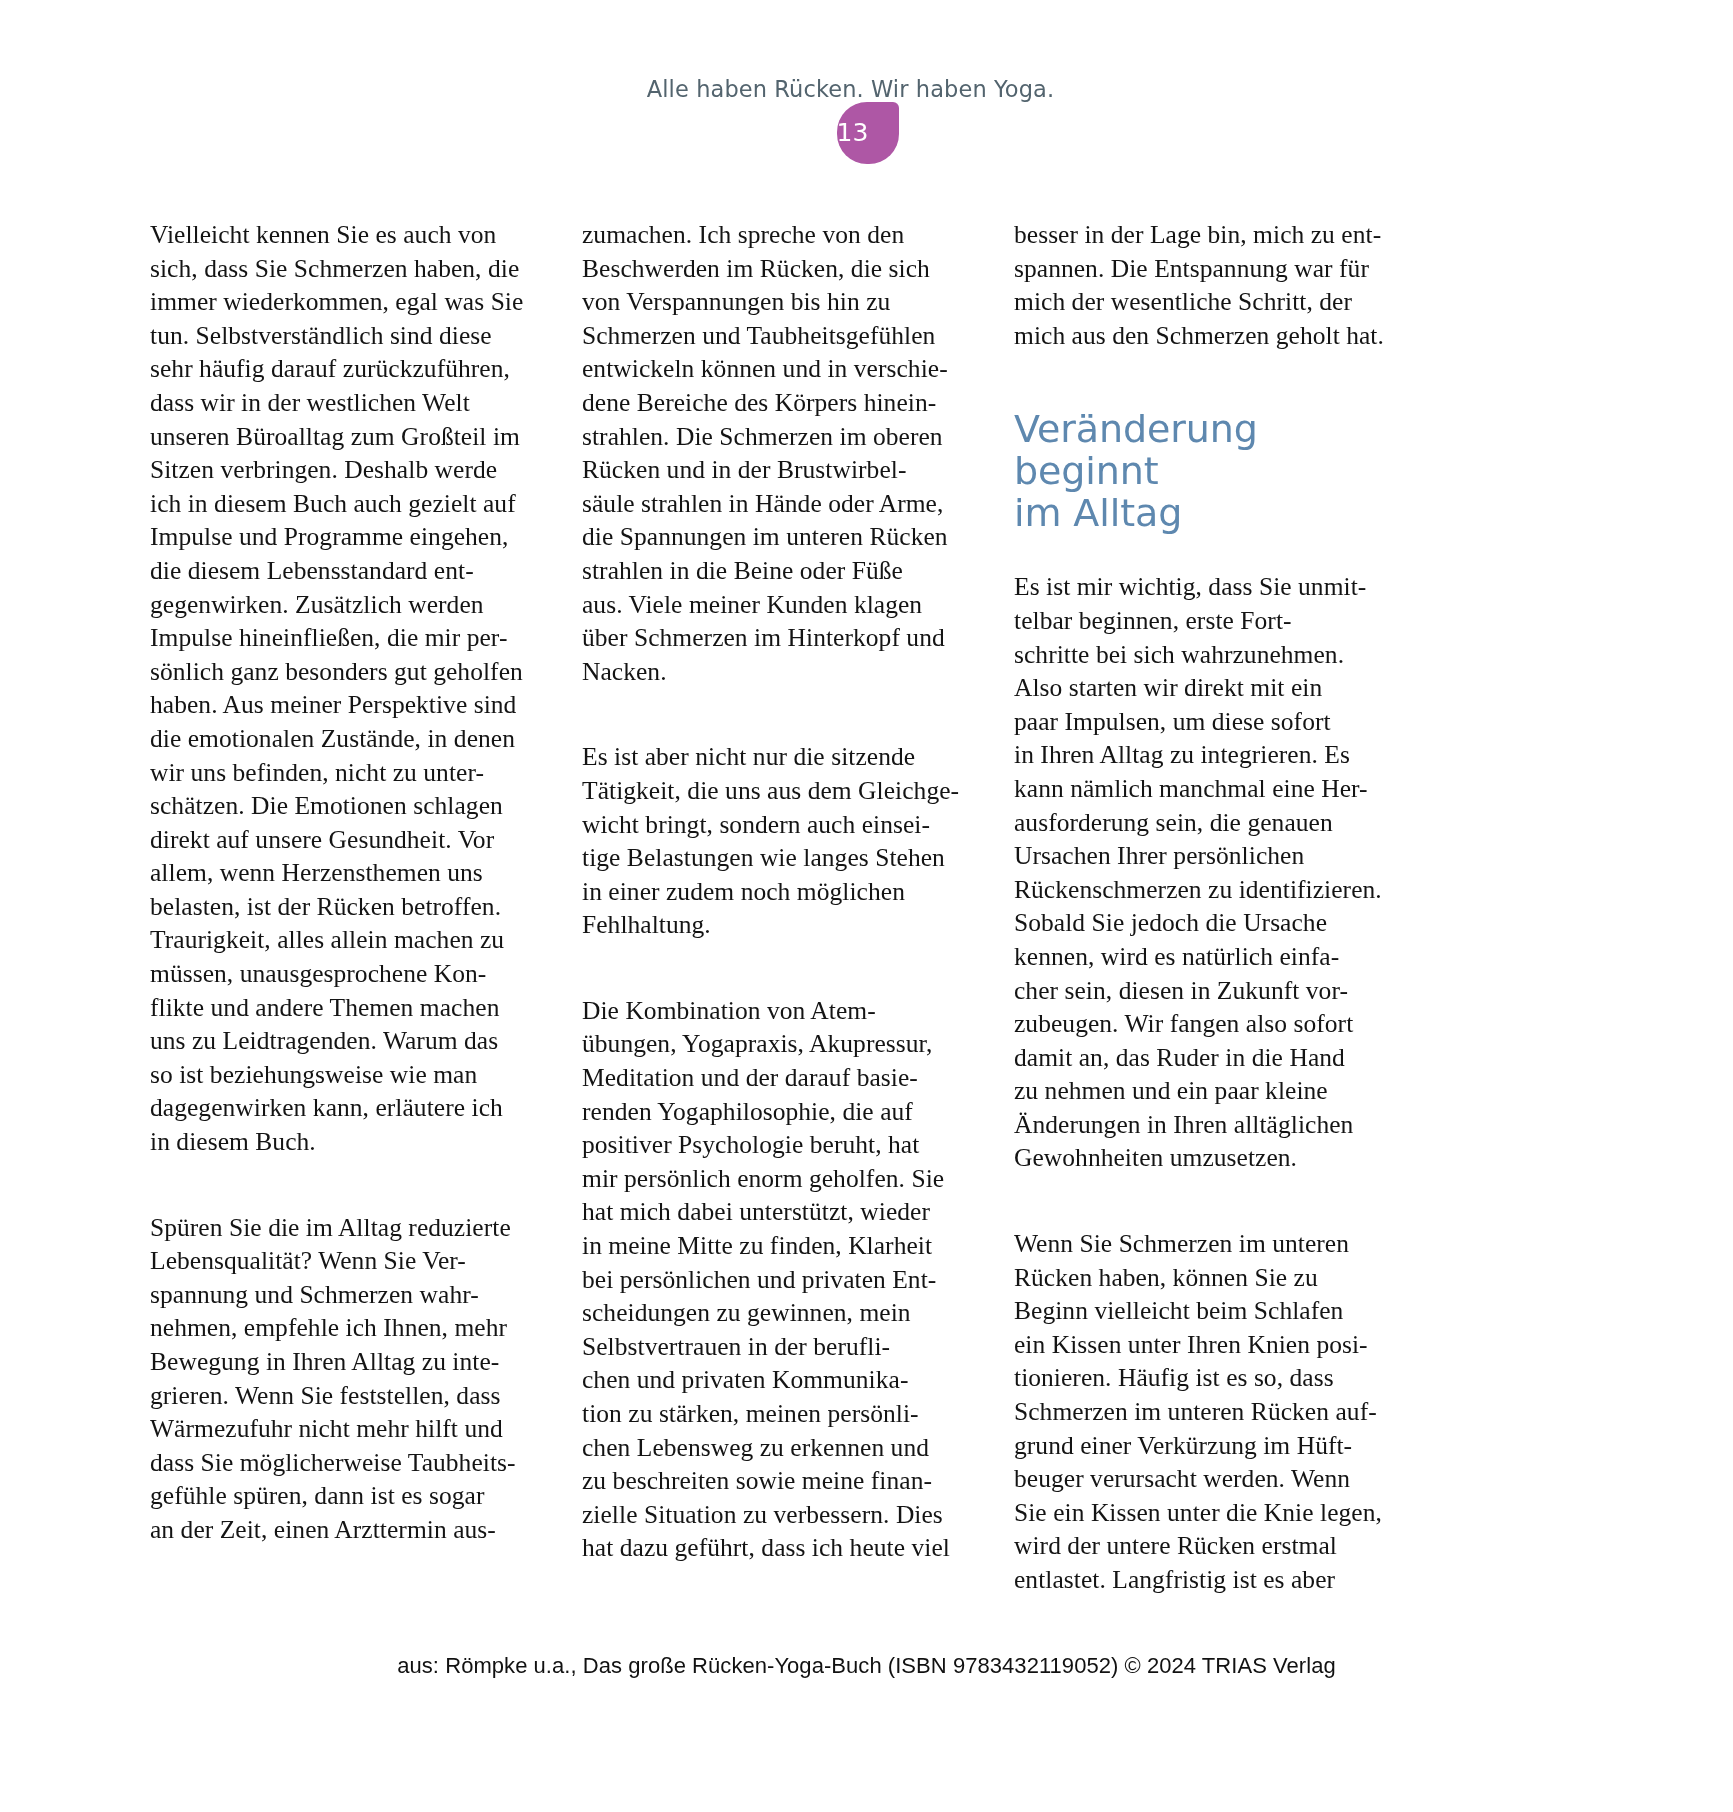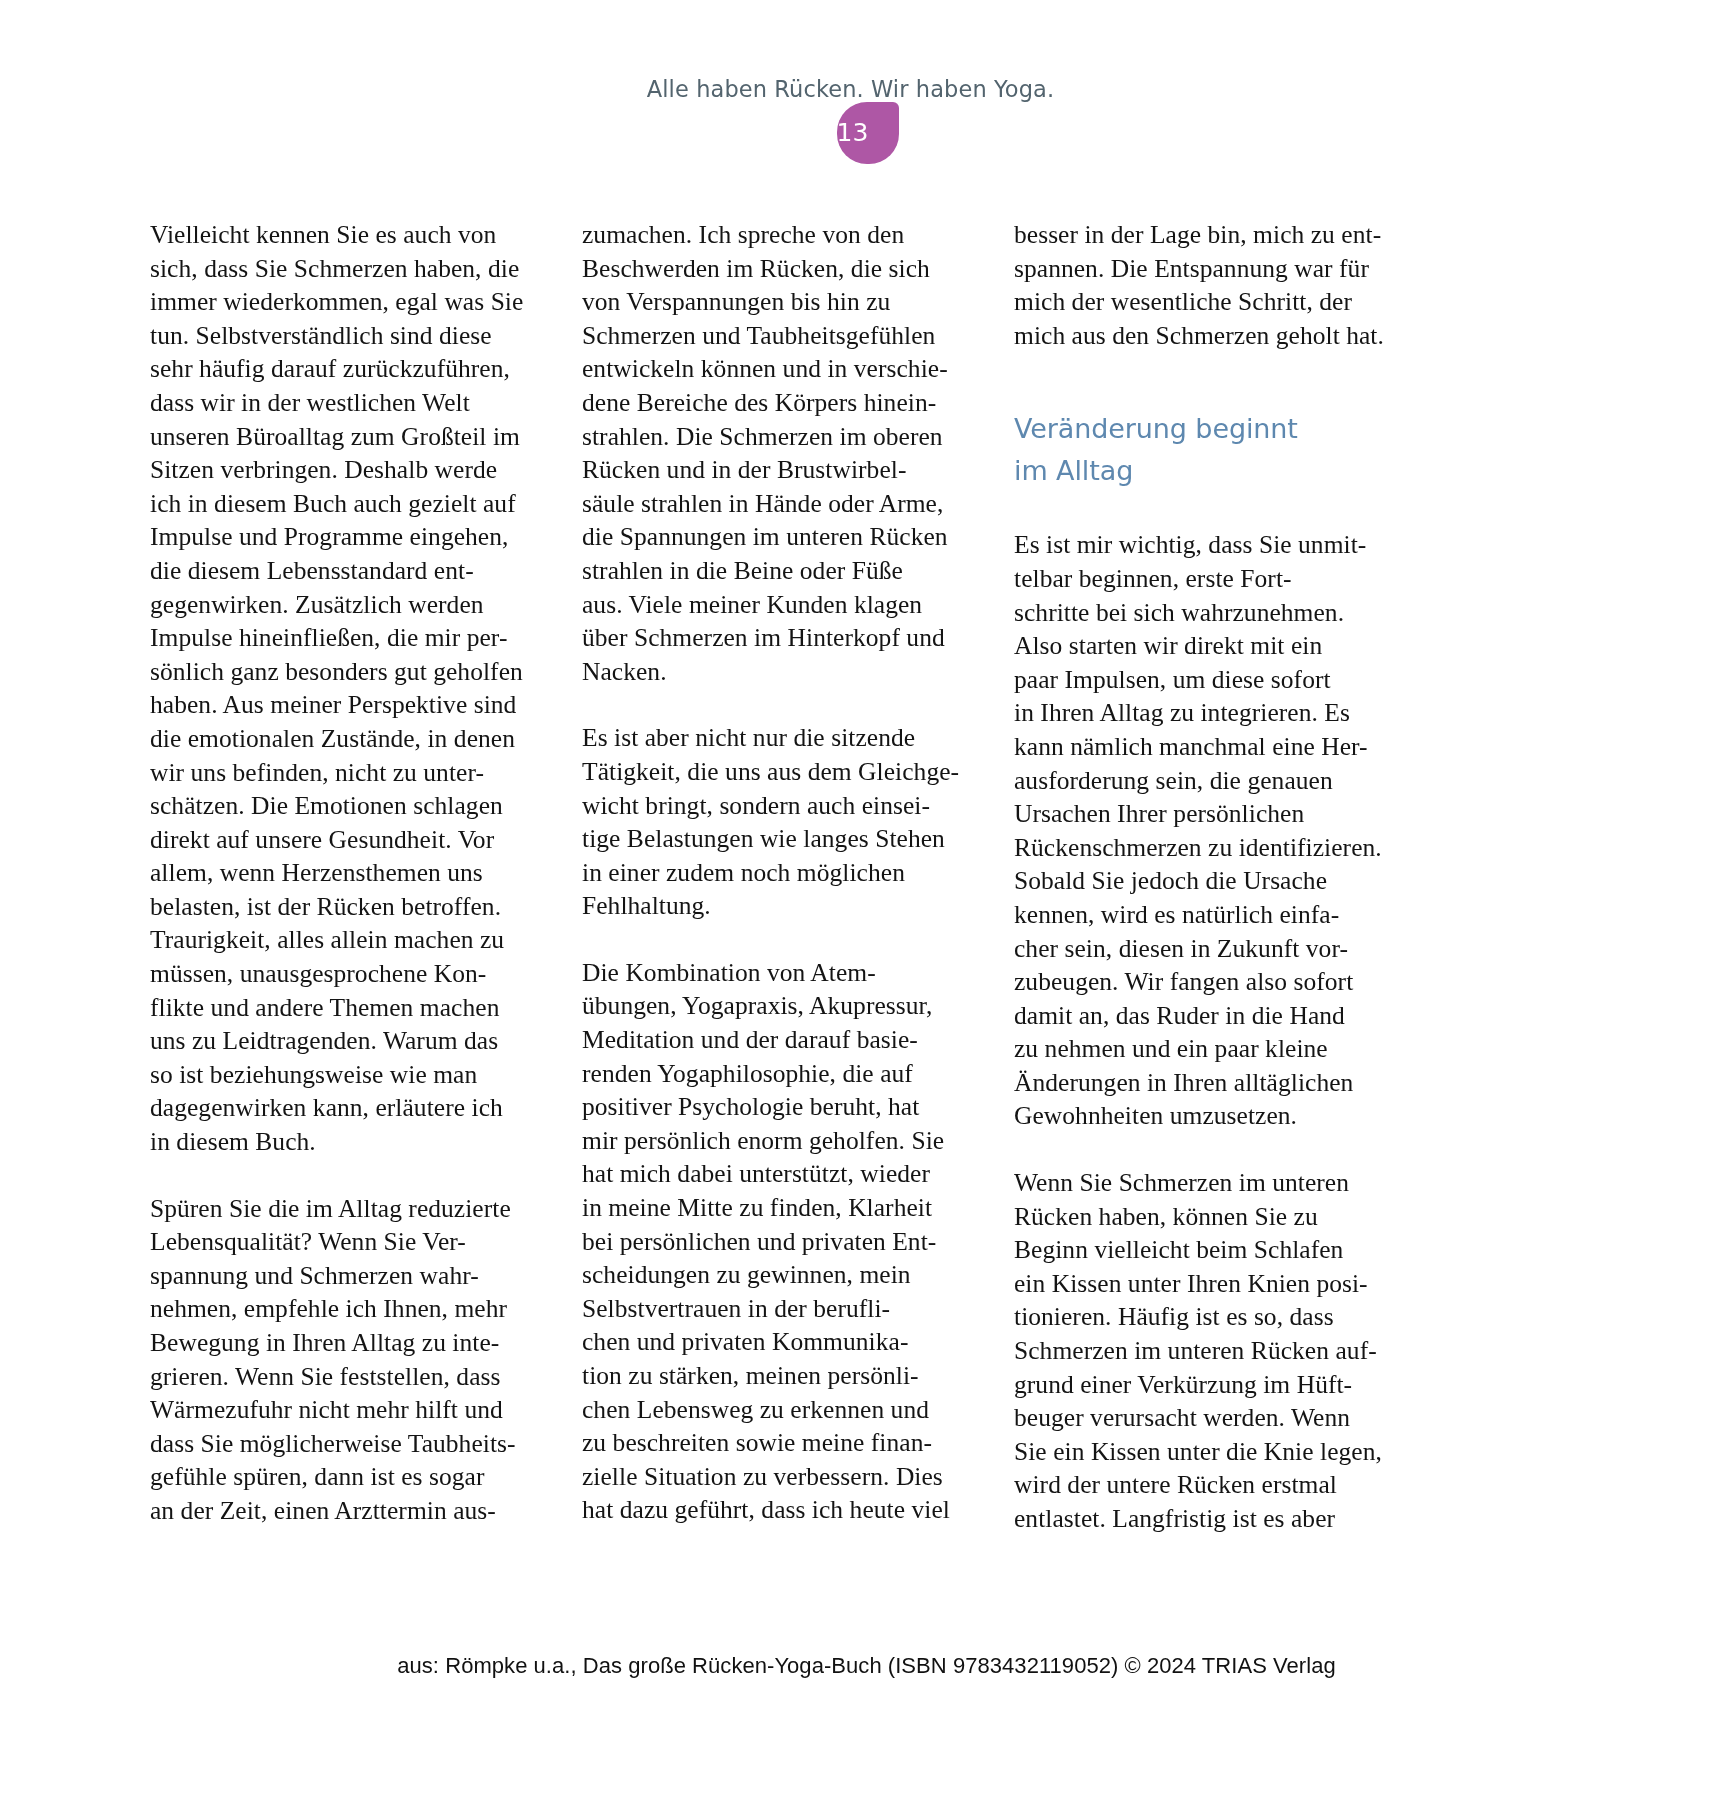--- a/index.html
+++ b/index.html
@@ -74,26 +74,26 @@
     font-family: "Liberation Serif", serif;
     font-size: 25.5px;
     line-height: 33.6px;
     color: #141414;
     margin: 0;
     hyphens: manual;
     white-space: pre-line;
     letter-spacing: 0.05px;
   }
   .col-para + .col-para {
-    margin-top: 33px;
+    margin-top: 52px;
   }
 
   .section-heading {
     font-family: "DejaVu Sans", sans-serif;
-    font-size: 27px;
+    font-size: 38px;
     font-weight: 400;
     line-height: 42px;
     color: #5e88af;
     margin: 0;
     white-space: pre-line;
     letter-spacing: -0.1px;
   }
   .heading-block {
     margin-top: 56px;
     margin-bottom: 36px;

